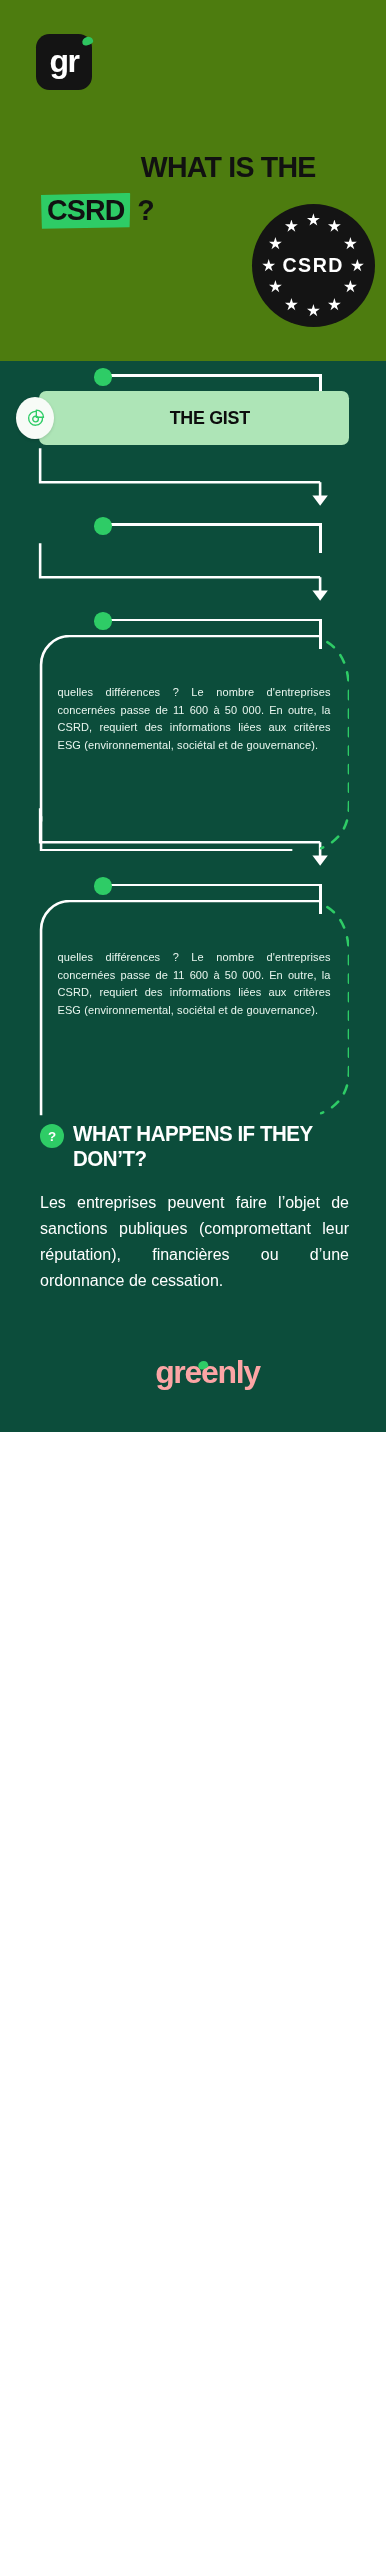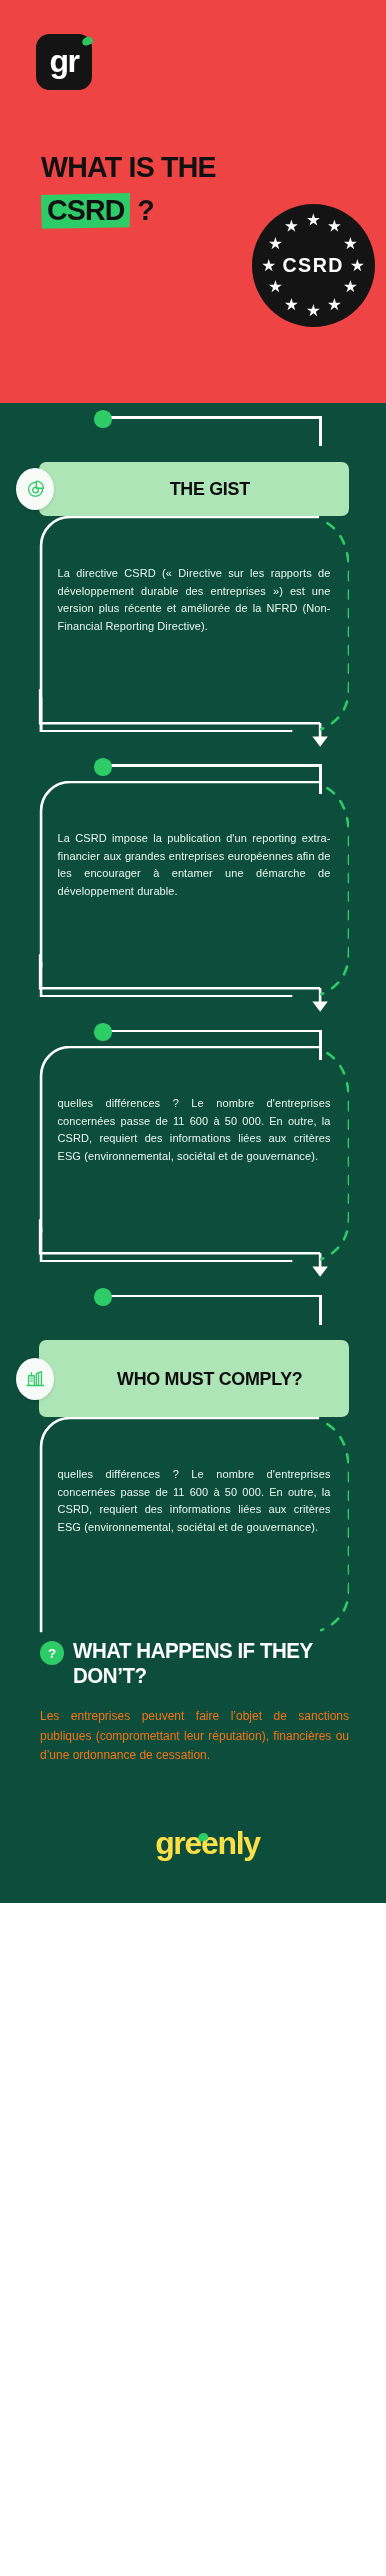--- a/index.html
+++ b/index.html
@@ -8,23 +8,24 @@
     width: 386px;
     font-family: "Liberation Sans", sans-serif;
     -webkit-font-smoothing: antialiased;
   }
 
   .page { width: 386px; position: relative; overflow: hidden; }
 
   
   .header {
     position: relative;
-    background: #ef4444;
-    height: 403px;
+    background: #4d7c0f;
+    height: 361px;
     overflow: hidden;
+    text-align: right;
   }
 
   .logo-mark {
     position: absolute;
     left: 36px;
     top: 34px;
     width: 56px;
     height: 56px;
     background: #141414;
     border-radius: 13.4px;
@@ -149,21 +150,21 @@
   }
   .conn-v {
     position: absolute;
     left: 319px;
     top: 13.4px;
     width: 2.6px;
     height: 30px;
     background: #ffffff;
   }
 
-  .banner-wrap { position: relative; padding-left: 39px; padding-right: 37px; margin-top: 29px; }
+  .banner-wrap { position: relative; padding-left: 39px; padding-right: 37px; }
   .banner {
     position: relative;
     background: #aee5b7;
     border-radius: 7.2px;
     min-height: 54px;
     display: flex;
     align-items: center;
     padding: 7.2px 15.5px 7.2px 47px;
   }
   .banner.two-line { min-height: 77px; }
@@ -245,37 +246,37 @@
     color: #ffffff;
     font-weight: 700;
     font-size: 21.6px;
     line-height: 1.14;
     letter-spacing: -0.5px;
     transform: scaleX(0.95);
     transform-origin: left top;
   }
   .final-para {
     margin: 18.5px 0 0 0;
-    color: #f97316;
-    font-size: 12px;
+    color: #ffffff;
+    font-size: 16px;
     line-height: 1.62;
     text-align: justify;
     text-justify: inter-word;
   }
 
   .footer {
     background: #0c4d3b;
     padding: 62px 0 44px 0;
     display: flex;
     align-items: center;
     justify-content: center;
   }
   .wordmark {
     position: relative;
-    color: #fde047;
+    color: #fca5a5;
     font-weight: 700;
     font-size: 32px;
     letter-spacing: -1.3px;
     line-height: 1;
     margin-left: 29px;
   }
   .wordmark .wm-dot {
     position: absolute;
     left: 43px;
     top: 5.2px;
@@ -340,52 +341,36 @@
             <svg width="20.6" height="20.6" viewBox="0 0 40 40" fill="none">
               <path d="M22 6.5a13.5 13.5 0 1 0 12 12" stroke="#2ecc66" stroke-width="2.6" stroke-linecap="round"></path>
               <path d="M22 4v14h14A14 14 0 0 0 22 4z" stroke="#2ecc66" stroke-width="2.6" stroke-linejoin="round" fill="none"></path>
               <circle cx="20.5" cy="21.5" r="5.5" stroke="#2ecc66" stroke-width="2.6" fill="none"></circle>
             </svg>
           </div>
           <div class="banner-title">THE GIST</div>
         </div>
       </div>
 
-      <div class="card">
-        <svg class="bracket" viewBox="0 0 602 420" preserveAspectRatio="none">
-          <path d="M544 2 H60 A56 56 0 0 0 4 58 V362 A56 0 0 0 0 4 418 H480" stroke="#ffffff" stroke-width="5" fill="none"></path>
-          <path d="M4 352 V418 H492" stroke="#ffffff" stroke-width="5" fill="none"></path>
-          <path d="M560 14 Q602 40 602 110 V330 Q602 392 548 414" stroke="#2ecc66" stroke-width="5" fill="none" stroke-dasharray="16 20" stroke-linecap="round"></path>
-        </svg>
-        <p class="para">La directive CSRD (« Directive sur les rapports de développement durable des entreprises ») est une version plus récente et améliorée de la NFRD (Non-Financial Reporting Directive).</p>
-      </div>
 
       <svg width="386" height="62" viewBox="0 0 750 120" style="display:block">
         <path d="M78 6 V72 H622" stroke="#ffffff" stroke-width="5" fill="none"></path>
         <path d="M622 72 V100" stroke="#ffffff" stroke-width="5" fill="none"></path>
         <path d="M607 98 L637 98 L622 118 Z" fill="#ffffff"></path>
       </svg>
     </div>
 
     <div class="section">
       <div class="connector-top">
         <span class="dot"></span>
         <span class="conn-h"></span>
         <span class="conn-v"></span>
       </div>
 
 
-      <div class="card">
-        <svg class="bracket" viewBox="0 0 602 420" preserveAspectRatio="none">
-          <path d="M544 2 H60 A56 56 0 0 0 4 58 V362" stroke="#ffffff" stroke-width="5" fill="none"></path>
-          <path d="M4 352 V418 H492" stroke="#ffffff" stroke-width="5" fill="none"></path>
-          <path d="M560 14 Q602 40 602 110 V330 Q602 392 548 414" stroke="#2ecc66" stroke-width="5" fill="none" stroke-dasharray="16 20" stroke-linecap="round"></path>
-        </svg>
-        <p class="para">La CSRD impose la publication d'un reporting extra-financier aux grandes entreprises européennes afin de les encourager à entamer une démarche de développement durable.</p>
-      </div>
 
       <svg width="386" height="62" viewBox="0 0 750 120" style="display:block">
         <path d="M78 6 V72 H622" stroke="#ffffff" stroke-width="5" fill="none"></path>
         <path d="M622 72 V100" stroke="#ffffff" stroke-width="5" fill="none"></path>
         <path d="M607 98 L637 98 L622 118 Z" fill="#ffffff"></path>
       </svg>
     </div>
 
     <div class="section">
       <div class="connector-top">
@@ -411,35 +396,20 @@
       </svg>
     </div>
 
     <div class="section">
       <div class="connector-top">
         <span class="dot"></span>
         <span class="conn-h"></span>
         <span class="conn-v"></span>
       </div>
 
-      <div class="banner-wrap">
-        <div class="banner two-line">
-          <div class="icon-circle">
-            <svg width="20.6" height="20.6" viewBox="0 0 40 40" fill="none">
-              <path d="M7 34 V15 h11 v19" stroke="#2ecc66" stroke-width="2.6" stroke-linejoin="round" fill="none"></path>
-              <path d="M12.5 15 V9" stroke="#2ecc66" stroke-width="2.6" stroke-linecap="round"></path>
-              <path d="M10.5 20 h4 M10.5 25 h4" stroke="#2ecc66" stroke-width="2.2" stroke-linecap="round"></path>
-              <path d="M22 34 V11 l10 -4 v27" stroke="#2ecc66" stroke-width="2.6" stroke-linejoin="round" fill="none"></path>
-              <path d="M26.5 10 V34" stroke="#2ecc66" stroke-width="2.2"></path>
-              <path d="M4 34 h32" stroke="#2ecc66" stroke-width="2.6" stroke-linecap="round"></path>
-            </svg>
-          </div>
-          <div class="banner-title">WHO MUST COMPLY?</div>
-        </div>
-      </div>
 
       <div class="card">
         <svg class="bracket" viewBox="0 0 602 420" preserveAspectRatio="none">
           <path d="M544 2 H60 A56 56 0 0 0 4 58 V418" stroke="#ffffff" stroke-width="5" fill="none"></path>
           <path d="M560 14 Q602 40 602 110 V330 Q602 392 548 414" stroke="#2ecc66" stroke-width="5" fill="none" stroke-dasharray="16 20" stroke-linecap="round"></path>
         </svg>
         <p class="para">quelles différences ? Le nombre d'entreprises concernées passe de 11 600 à 50 000. En outre, la CSRD, requiert des informations liées aux critères ESG (environnemental, sociétal et de gouvernance).</p>
       </div>
     </div>
 

